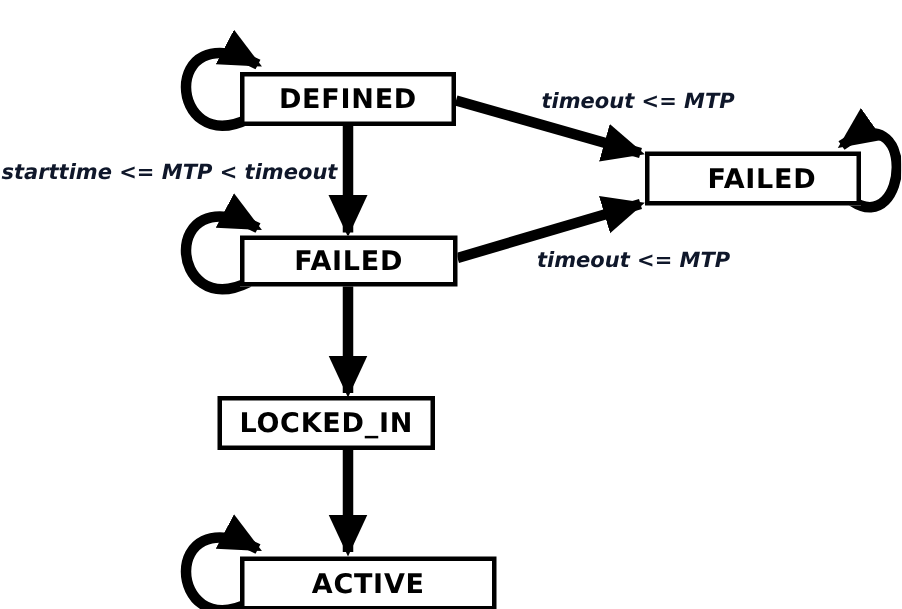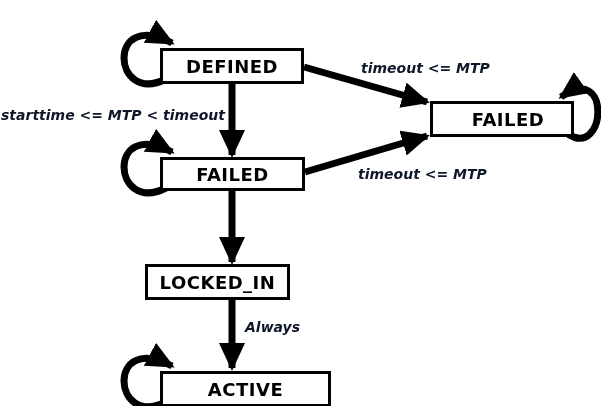--- a/index.html
+++ b/index.html
@@ -98,15 +98,14 @@
     <span class="state-label">ACTIVE</span>
   </div>
 
   <div class="edge-label" style="left:1px; top:89px;">starttime &lt;= MTP &lt; timeout</div>
 
   <div class="edge-label" style="left:361px; top:42px;">timeout &lt;= MTP</div>
 
   <div class="edge-label" style="left:358px; top:148px;">timeout &lt;= MTP</div>
 
 
-  <div class="edge-label" style="left:245px; top:301px;">Always</div>
 
 </div>
 
 </body></html>

